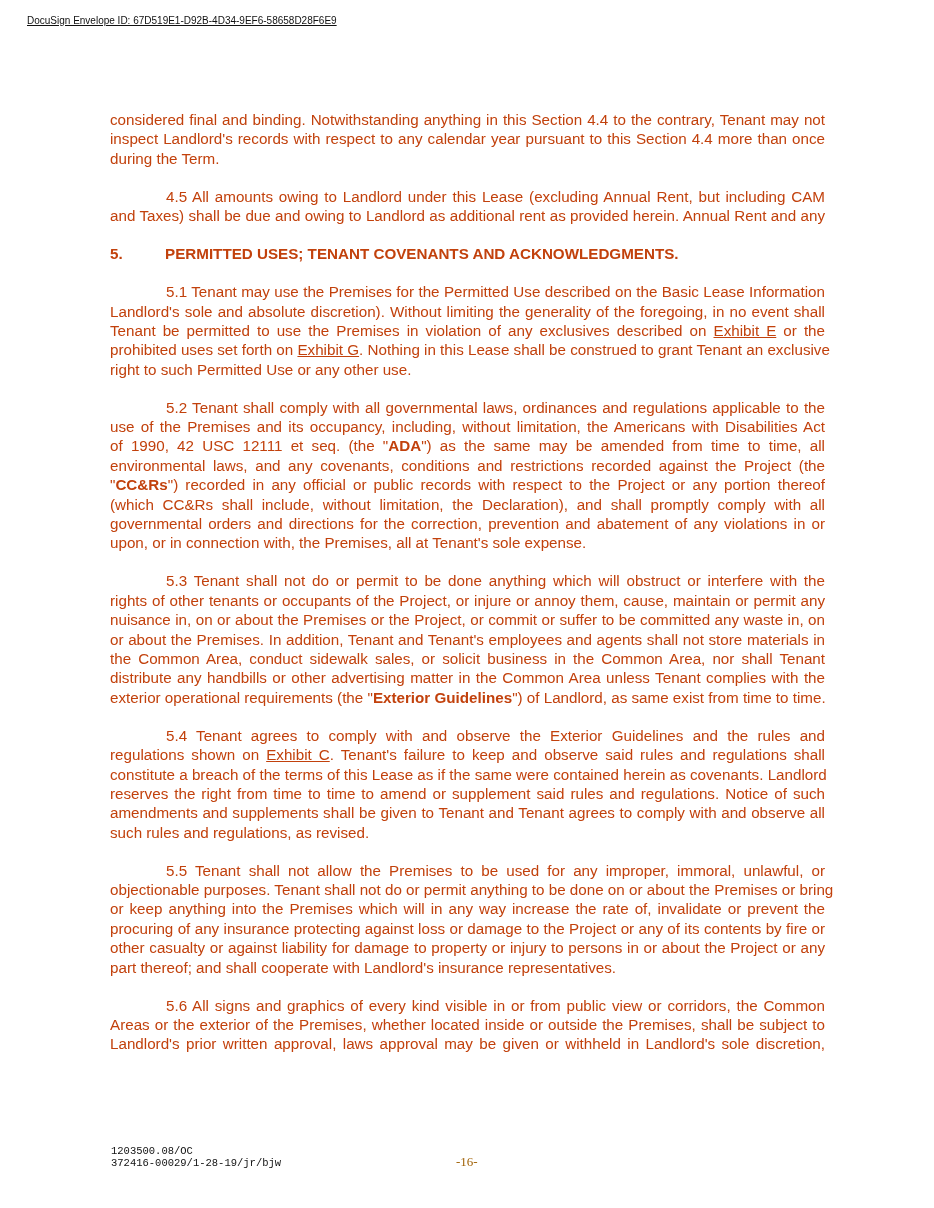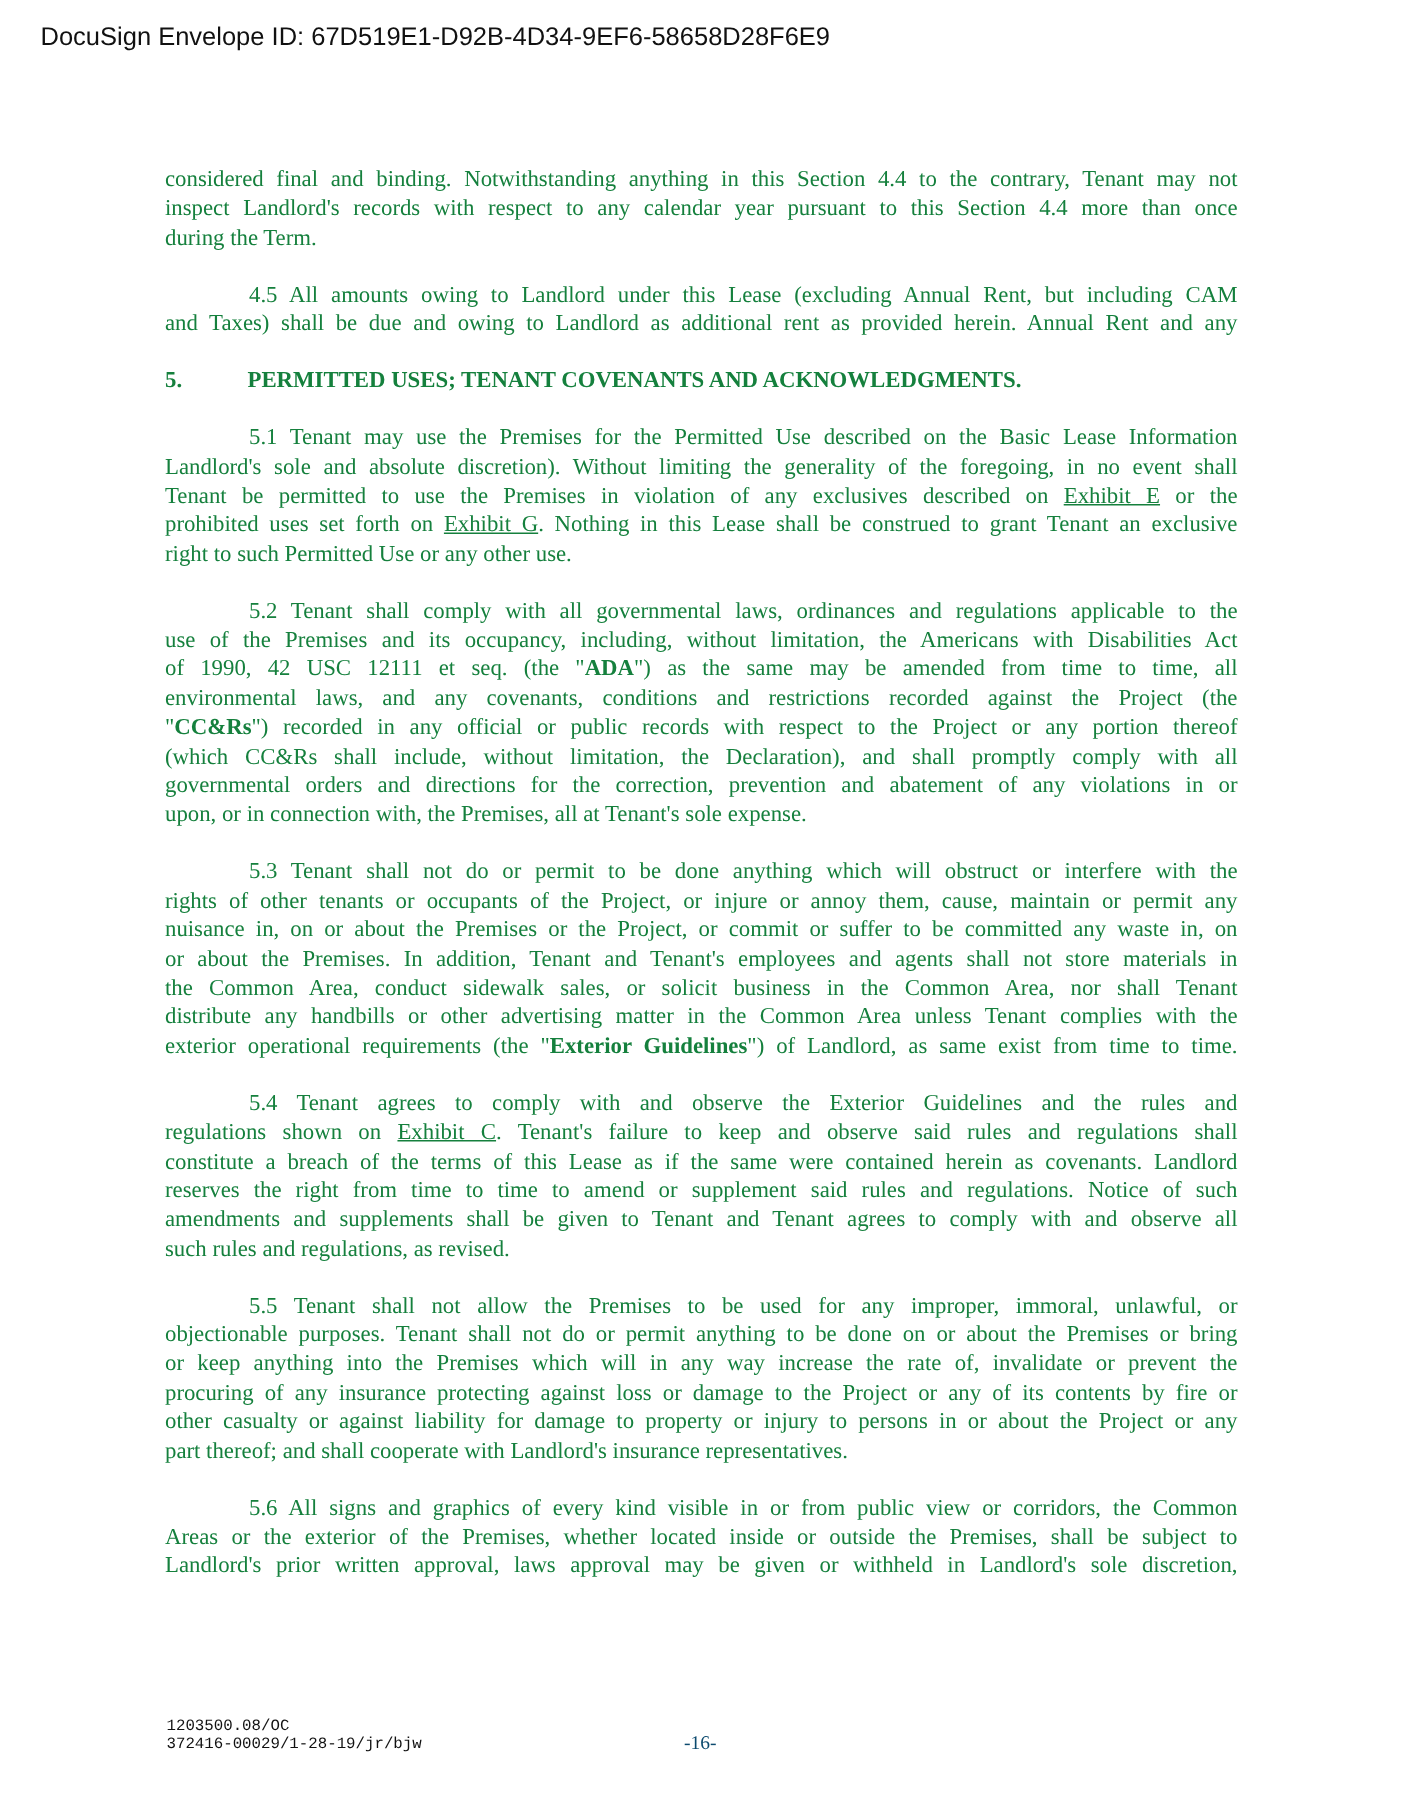--- a/index.html
+++ b/index.html
@@ -1,42 +1,42 @@
 <!DOCTYPE html>
 <html><head>
 <meta charset="utf-8">
 <style>
   html, body { margin: 0; padding: 0; background: #ffffff; }
   body { width: 934px; height: 1208px; position: relative; overflow: hidden; }
   .envelope {
     position: absolute; left: 27px; top: 15px;
-    font-family: "Liberation Sans", sans-serif; font-size: 17px; color: #111;
+    font-family: "Liberation Sans", sans-serif; font-size: 10px; color: #111; text-decoration: underline;
   }
   .page-body {
     position: absolute; left: 110px; top: 110px; width: 715px;
-    font-family: Liberation Serif, serif; font-size: 15.2px; color: #15803d;
+    font-family: Liberation Sans, sans-serif; font-size: 15.2px; color: #c2410c;
   }
   .line {
     height: 19.4px; line-height: 19.4px; white-space: nowrap;
     text-align: justify; text-align-last: justify;
   }
   .line.last { text-align-last: left; }
   .line.indent { padding-left: 56px; }
   .gap { height: 18.6px; }
   .heading { font-weight: bold; text-align-last: left; }
   .heading .num { display: inline-block; width: 55px; }
   u { text-decoration: underline; }
   b { font-weight: bold; }
   .footer-left {
     position: absolute; left: 111px; top: 1145px;
     font-family: Liberation Mono, monospace; font-size: 10.5px; line-height: 12px; color: #111;
   }
   .footer-page {
     position: absolute; left: 456px; top: 1154px;
-    font-family: "Liberation Serif", serif; font-size: 13px; color: #0c4a6e;
+    font-family: "Liberation Serif", serif; font-size: 13px; color: #a16207;
   }
 </style>
 </head>
 <body>
 
 <div class="envelope">DocuSign Envelope ID: 67D519E1-D92B-4D34-9EF6-58658D28F6E9</div>
 
 <div class="page-body">
 
   <div>

